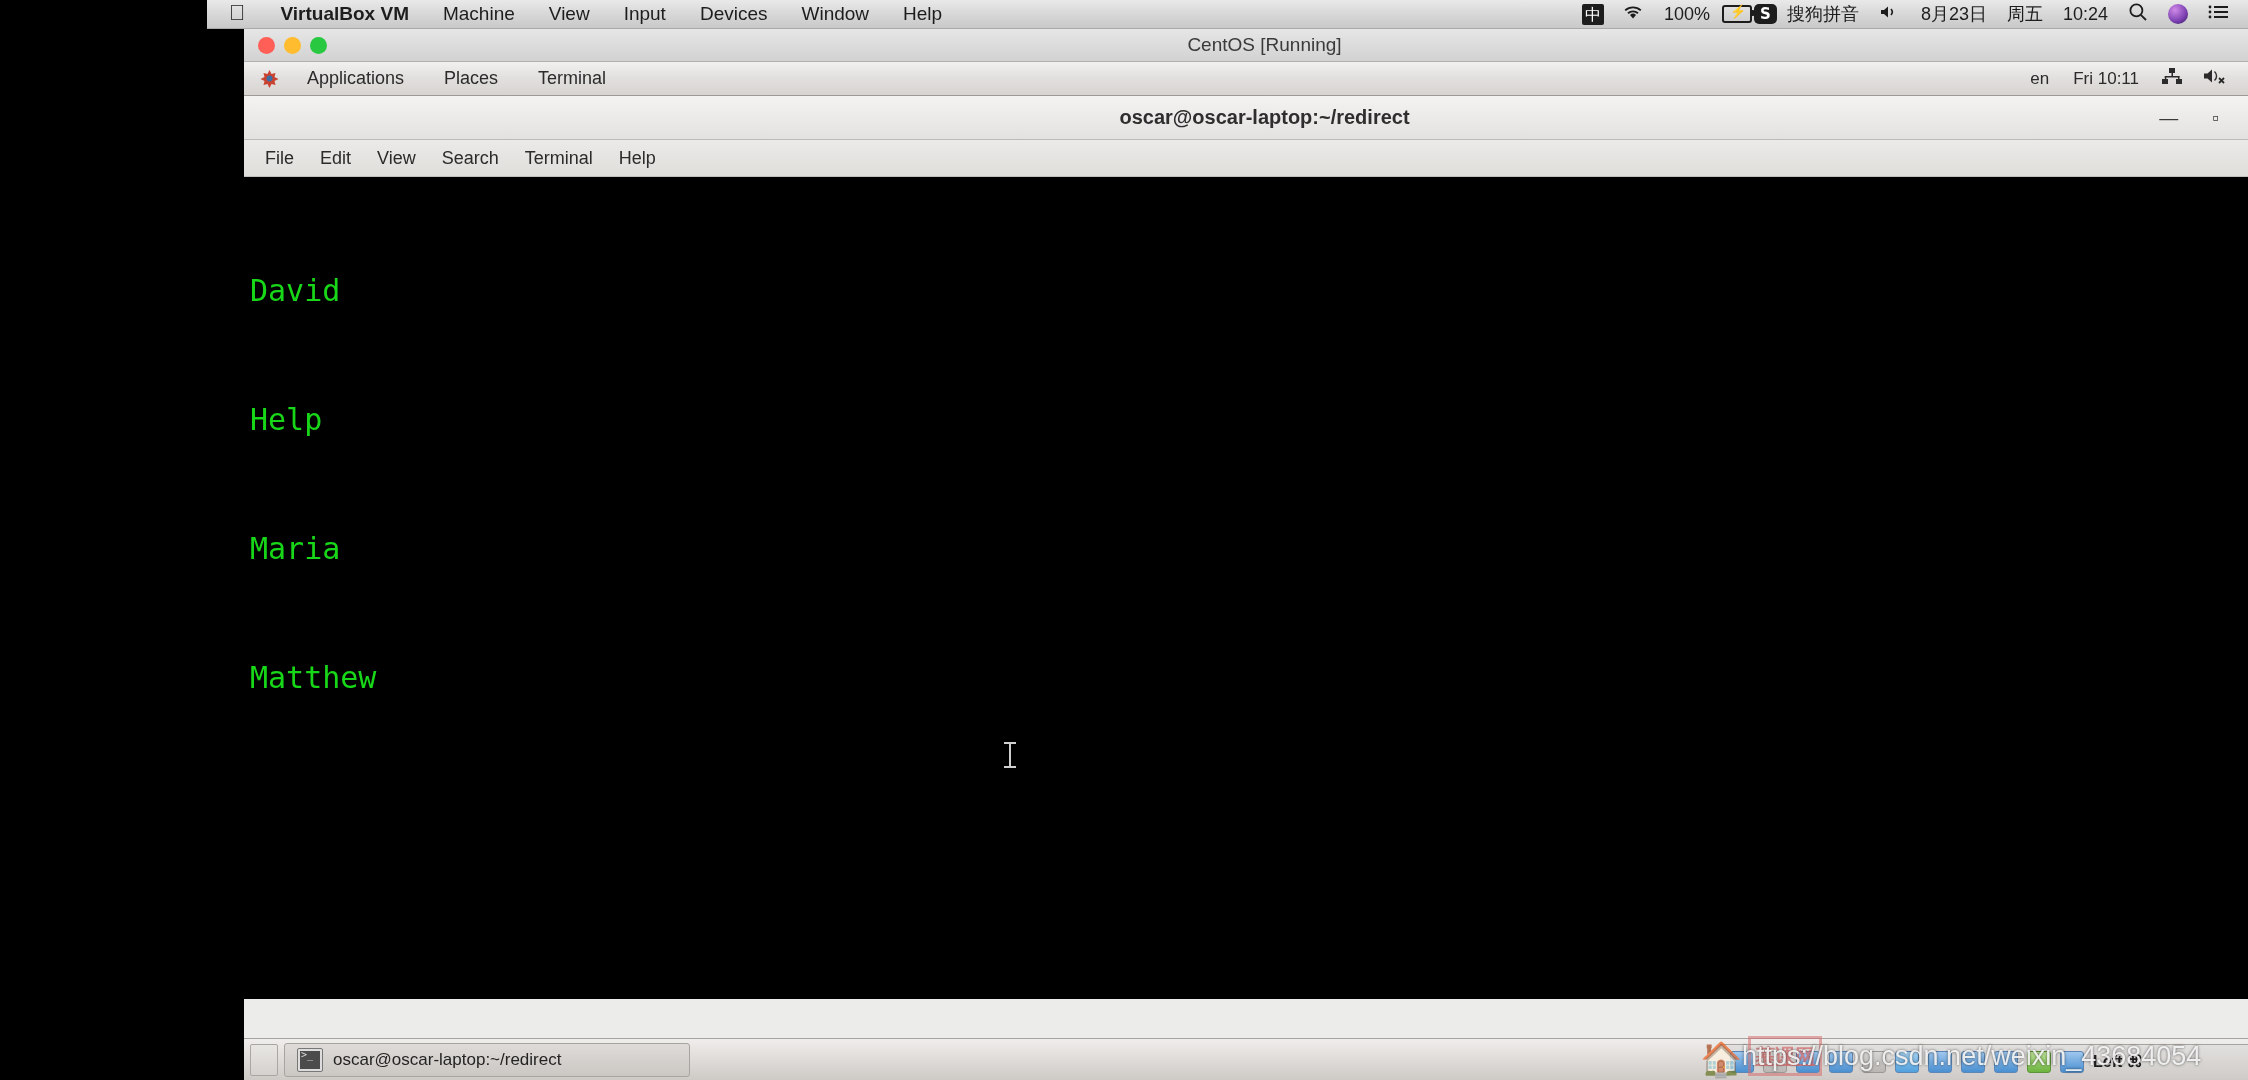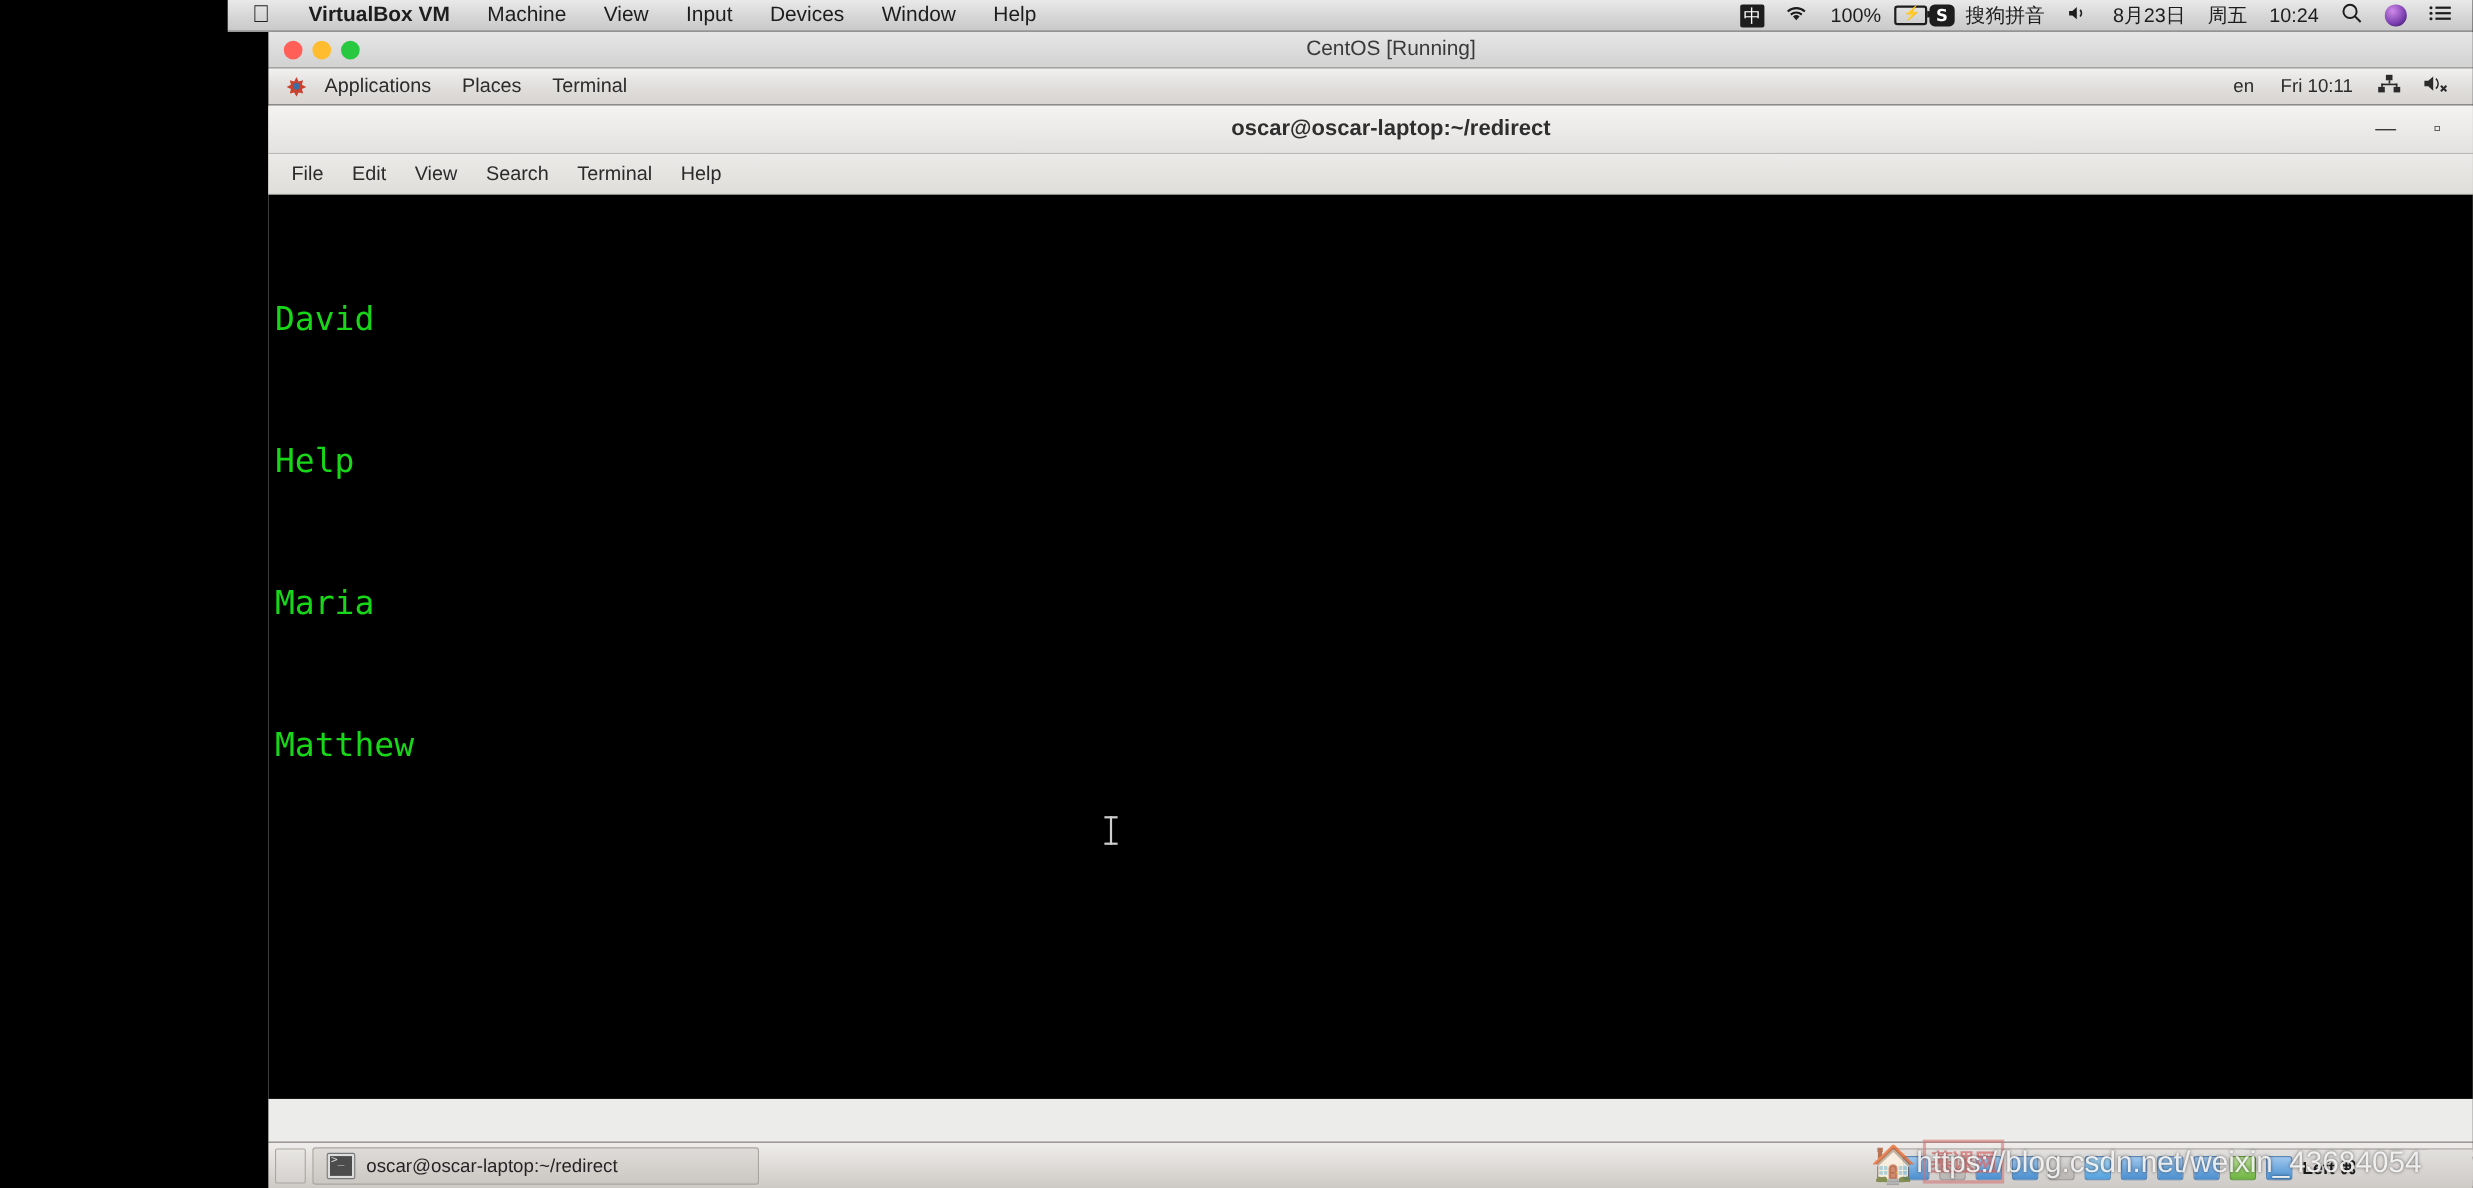--- a/index.html
+++ b/index.html
@@ -132,21 +132,21 @@
   
   .gnome-panel {
     height: 34px;
     background: linear-gradient(to bottom, #f2f1f0 0%, #e2e0de 48%, #d7d4d1 100%);
     border-bottom: 1px solid #9e9a95;
     display: flex;
     align-items: center;
     padding: 0 10px 0 10px;
     box-sizing: border-box;
   }
-  .gnome-left { display: flex; align-items: center; flex: 1; }
+  .gnome-left { display: flex; align-items: center; flex: 1; gap: 12px; }
   .gnome-menu {
     font-size: 18px;
     color: #2b2b2b;
     padding: 3px 14px;
     white-space: nowrap;
   }
   .fedora-icon {
     width: 19px; height: 19px;
     margin-left: 6px; margin-right: 2px;
     position: relative;

